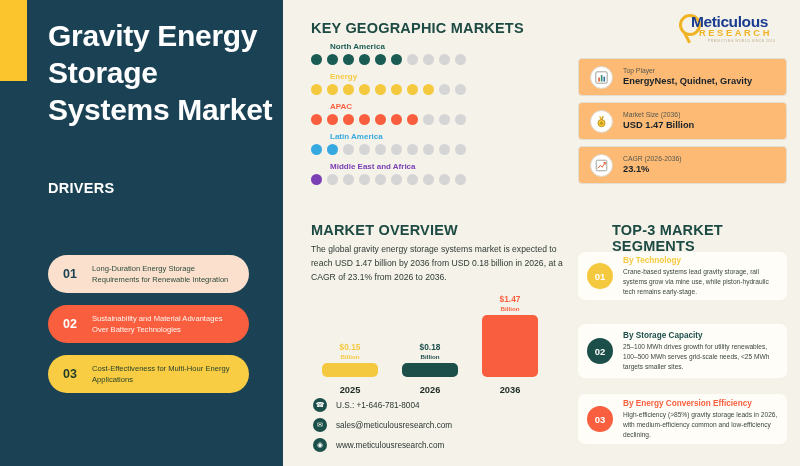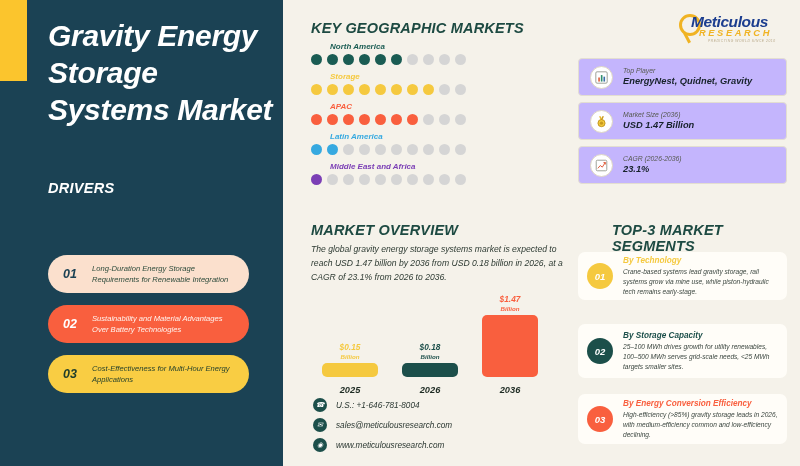--- a/index.html
+++ b/index.html
@@ -3,21 +3,21 @@
 <meta charset="utf-8">
 <style>
   * { box-sizing: border-box; margin: 0; padding: 0; }
   html, body { width: 800px; height: 466px; }
   body {
     font-family: "Liberation Sans", sans-serif;
     background: #f5f2ea;
     position: relative;
     overflow: hidden;
   }
-  #page { position: relative; width: 800px; height: 466px; background: #f5f2ea; font-style: italic; }
+  #page { position: relative; width: 800px; height: 466px; background: #f5f2ea; }
 
   
   .left-panel {
     position: absolute; left: 0; top: 0;
     width: 283px; height: 466px;
     background: #1b4254;
   }
   .accent-bar {
     position: absolute; left: 0; top: 0;
     width: 27px; height: 81px;
@@ -108,21 +108,21 @@
   .geo-label {
     font-size: 8px; font-weight: bold; margin-bottom: 3px; padding-left: 19px;
   }
   .dots { display: flex; gap: 5px; }
   .dot { width: 11px; height: 11px; border-radius: 50%; background: #d5d5d5; }
 
   
   .info-card {
     position: absolute; left: 578px;
     width: 209px; height: 38px;
-    background: #c4b5fd;
+    background: #fdba74;
     border: 1px solid #e3ded1;
     border-radius: 4px;
     display: flex; align-items: center;
   }
   #info-card-0 { top: 58px; }
   #info-card-1 { top: 102px; }
   #info-card-2 { top: 146px; }
   .info-icon {
     width: 23px; height: 23px; flex: 0 0 23px;
     margin-left: 11px; margin-right: 10px;
@@ -232,21 +232,21 @@
           <div class="dot" style="background: rgb(26, 92, 83);"></div>
           <div class="dot" style="background: rgb(26, 92, 83);"></div>
           <div class="dot" style="background: rgb(26, 92, 83);"></div>
           <div class="dot" style="background: rgb(213, 213, 213);"></div>
           <div class="dot" style="background: rgb(213, 213, 213);"></div>
           <div class="dot" style="background: rgb(213, 213, 213);"></div>
           <div class="dot" style="background: rgb(213, 213, 213);"></div>
         </div>
       </div>
       <div class="geo-row">
-        <div class="geo-label" style="color: rgb(245, 201, 63);">Storage</div>
+        <div class="geo-label" style="color: rgb(245, 201, 63);">Energy</div>
         <div class="dots">
           <div class="dot" style="background: rgb(245, 201, 63);"></div>
           <div class="dot" style="background: rgb(245, 201, 63);"></div>
           <div class="dot" style="background: rgb(245, 201, 63);"></div>
           <div class="dot" style="background: rgb(245, 201, 63);"></div>
           <div class="dot" style="background: rgb(245, 201, 63);"></div>
           <div class="dot" style="background: rgb(245, 201, 63);"></div>
           <div class="dot" style="background: rgb(245, 201, 63);"></div>
           <div class="dot" style="background: rgb(245, 201, 63);"></div>
           <div class="dot" style="background: rgb(213, 213, 213);"></div>

